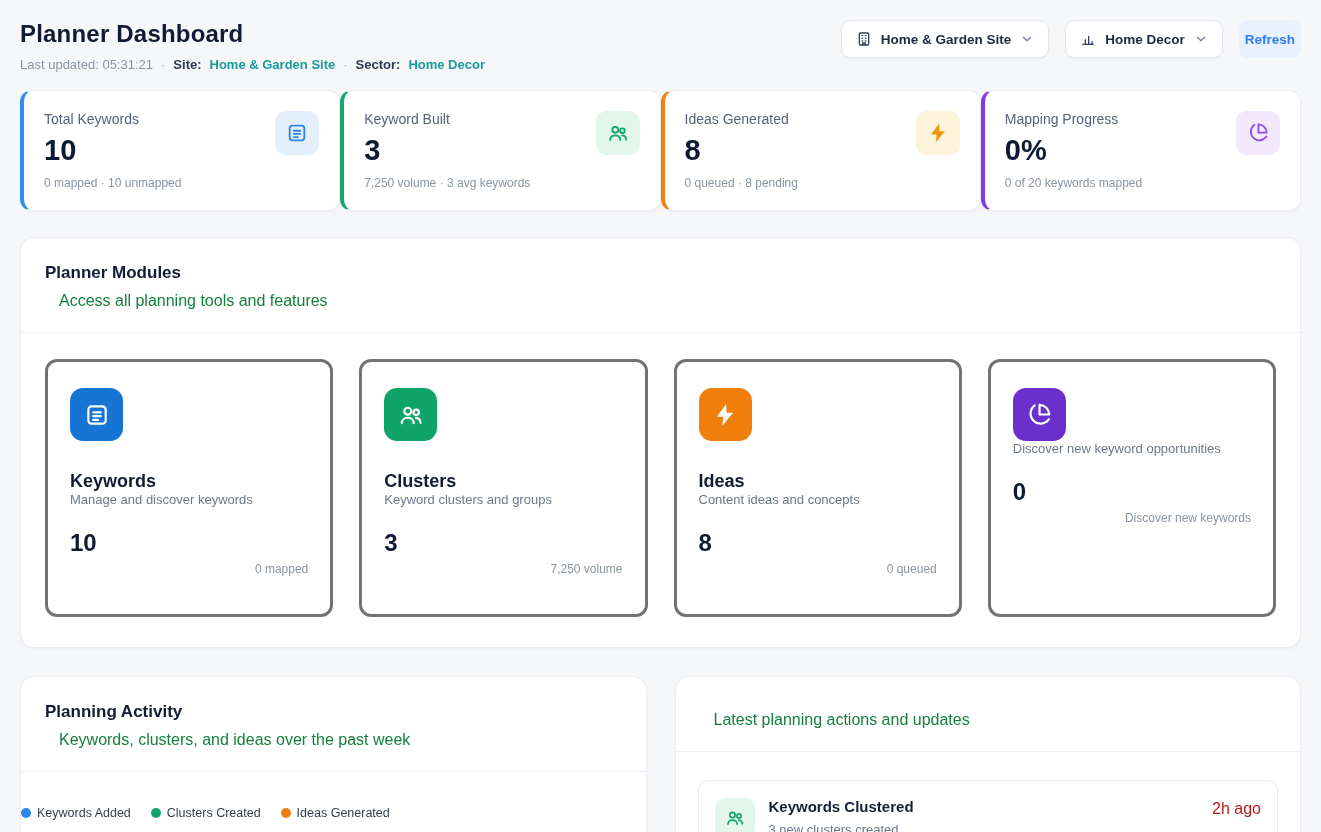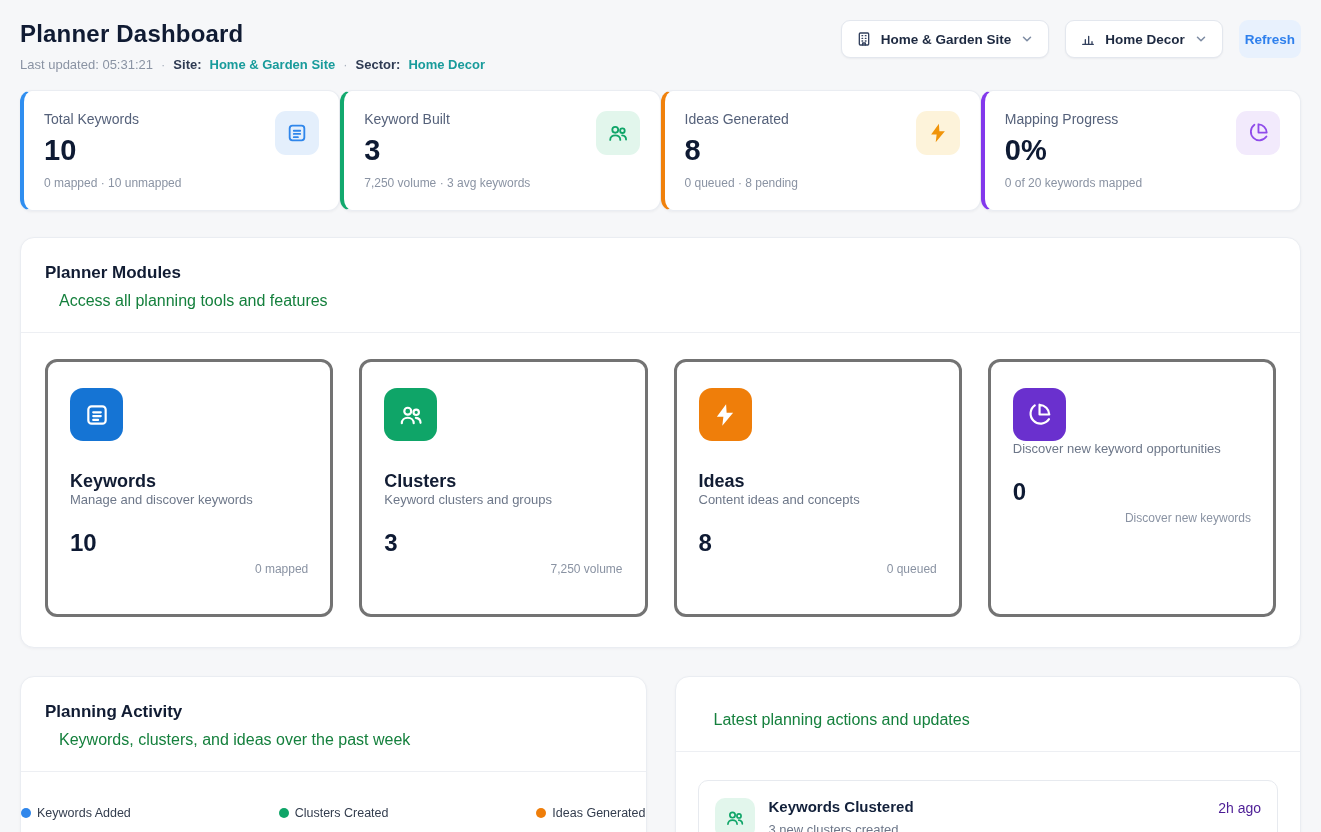--- a/index.html
+++ b/index.html
@@ -79,42 +79,42 @@
   .icon-purple { background: #6a30ce; }
   .module-title { font-size: 18px; font-weight: 700; color: #111c33; margin-top: 30px; }
   .module-desc  { font-size: 13px; color: #6d7789; }
   .module-value { font-size: 24px; font-weight: 800; color: #0e1a33; margin-top: 22px; }
   .module-sub   { font-size: 12px; color: #8a93a3; margin-top: 5px; text-align: right; }
 
   
   .bottom-grid { display: grid; grid-template-columns: 1fr 1fr; gap: 28px; }
   .panel { min-height: 420px; }
 
-  .legend { display: flex; justify-content: space-between; gap: 20px; padding-top: 34px; font-size: 12.5px; color: #333d4e; }
+  .legend { display: flex; justify-content: flex-start; gap: 20px; padding-top: 34px; font-size: 12.5px; color: #333d4e; }
   .legend-item { display: flex; align-items: center; gap: 6px; }
   .dot { width: 10px; height: 10px; border-radius: 50%; }
   .dot-blue   { background: #2f86eb; }
   .dot-green  { background: #0fa568; }
   .dot-orange { background: #ef7e0a; }
 
   .chart-wrap { position: relative; height: 160px; margin: 14px 22px 0; }
   .chart-svg { position: absolute; left: 40px; top: 0; width: calc(100% - 40px); height: 160px; }
   .point-badge {
     position: absolute; background: #2f86eb; color: #fff; font-size: 11px; font-weight: 700;
     padding: 2px 6px; border-radius: 4px; box-shadow: 0 1px 2px rgba(16,24,40,.25);
   }
   .badge-1 { left: 310px; top: 4px; transform: translateX(-50%); }
 
   .recent-body { padding: 28px 22px; }
   .activity-item { display: flex; align-items: flex-start; gap: 14px; border: 1px solid #e7eaef; border-radius: 10px; padding: 17px 16px; min-height: 96px; cursor: pointer; }
   .activity-icon { width: 40px; height: 40px; border-radius: 10px; background: #e2f6ec; color: #0fa568; display: flex; align-items: center; justify-content: center; flex: none; }
   .activity-icon svg { width: 20px; height: 20px; }
   .activity-title { font-size: 15px; font-weight: 700; color: #12203a; }
   .activity-desc { font-size: 13px; color: #6d7789; margin-top: 7px; }
-  .activity-time { margin-left: auto; font-size: 14px; color: #4c1d95; padding-top: 2px; }
+  .activity-time { margin-left: auto; font-size: 16px; color: #b91c1c; padding-top: 2px; }
 </style>
 </head>
 <body>
 
 <div class="page">
 
   <div class="header">
     <div>
       <div class="page-title">Planner Dashboard</div>
       <div class="meta">

